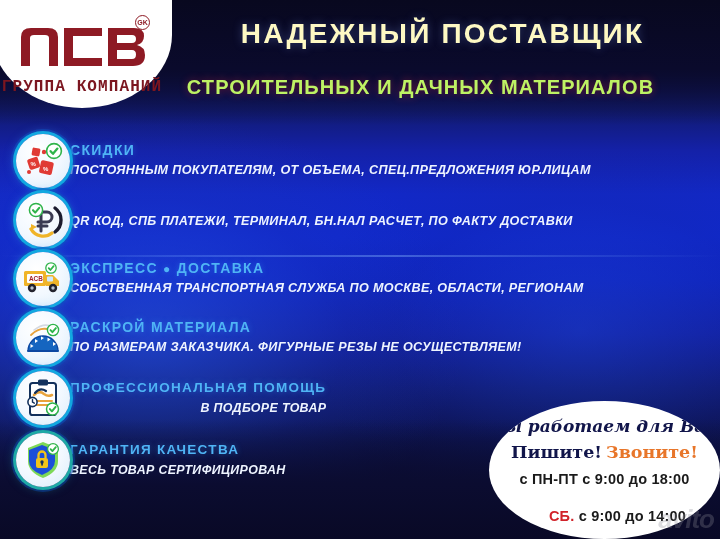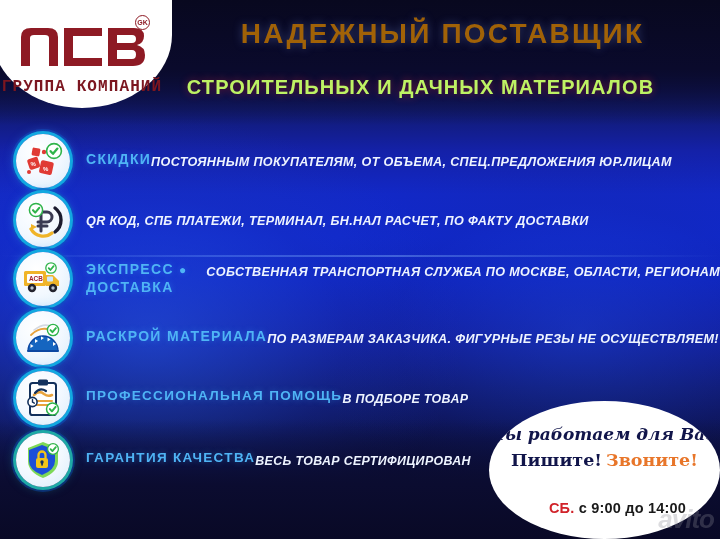--- a/index.html
+++ b/index.html
@@ -53,21 +53,21 @@
     display:flex;align-items:center;justify-content:center;letter-spacing:0;
   }
   .logo-sub{
     margin-top:11px;color:#7c1620;font-size:16px;font-weight:bold;
     letter-spacing:1.1px;white-space:nowrap;font-family:Liberation Mono, monospace;
   }
 
   
   .head-main{
     position:absolute;left:175px;top:18px;width:535px;text-align:center;
-    color:#a16207;font-size:28px;font-weight:bold;letter-spacing:2.2px;
+    color:#fef9c3;font-size:28px;font-weight:bold;letter-spacing:2.2px;
     text-shadow:0 0 10px rgba(130,160,255,.35);
   }
   .head-sub{
     position:absolute;left:128px;top:76px;width:585px;text-align:center;
     color:#bef264;font-size:20px;font-weight:bold;letter-spacing:1.1px;
     text-shadow:0 0 9px rgba(255,40,50,.45);
   }
 
   
   .features{position:absolute;left:0;top:131px;width:720px;}
@@ -76,21 +76,21 @@
 
   .ficon{
     position:relative;flex:0 0 auto;width:54px;height:54px;border-radius:50%;
     background:radial-gradient(circle at 38% 32%,#ffffff 0%,#f2f8ff 52%,#d8ecfa 100%);
     box-shadow:0 0 0 3px #12a8e0, 0 0 0 5px rgba(12,80,190,.55), 0 0 12px rgba(60,170,255,.55);
     display:flex;align-items:center;justify-content:center;overflow:hidden;
   }
   .ficon.teal{box-shadow:0 0 0 3px #1fa9a6, 0 0 0 5px rgba(10,70,170,.5), 0 0 12px rgba(40,200,200,.5);}
   .ficon svg{display:block;}
 
-  .ftext{margin-left:16px;display:flex;flex-direction:row;justify-content:center;}
+  .ftext{margin-left:0;display:flex;flex-direction:column;justify-content:center;}
   .ftitle{
     color:#4fb4f5;font-size:14px;font-weight:bold;letter-spacing:1.3px;
     text-shadow:0 0 6px rgba(60,160,255,.4);line-height:1.25;
   }
   .ftitle .dot{color:#4fb4f5;font-size:12px;vertical-align:middle;}
   .fdesc{
     color:#eef4ff;font-size:12.6px;font-style:italic;font-weight:bold;
     letter-spacing:.35px;line-height:1.35;margin-top:3px;white-space:nowrap;text-align:right;
   }
   .feature.compact .ftitle{font-size:13.5px;}
@@ -291,20 +291,24 @@
       </div>
     </div>
 
   </div>
 
   <div class="hours">
     <div class="h-line1">Мы работаем для Вас!</div>
     <div class="h-line2">
       <span class="pishite">Пишите!</span><span class="zvonite">Звоните!</span>
     </div>
+    <div class="h-row">
+      <span>с ПН-ПТ</span>
+      <span>с 9:00 до 18:00</span>
+    </div>
     <div class="h-row r2">
       <span class="sb">СБ.</span>
       <span>с 9:00 до 14:00</span>
     </div>
   </div>
 
   <div class="watermark">avito</div>
 
 </div>
 

